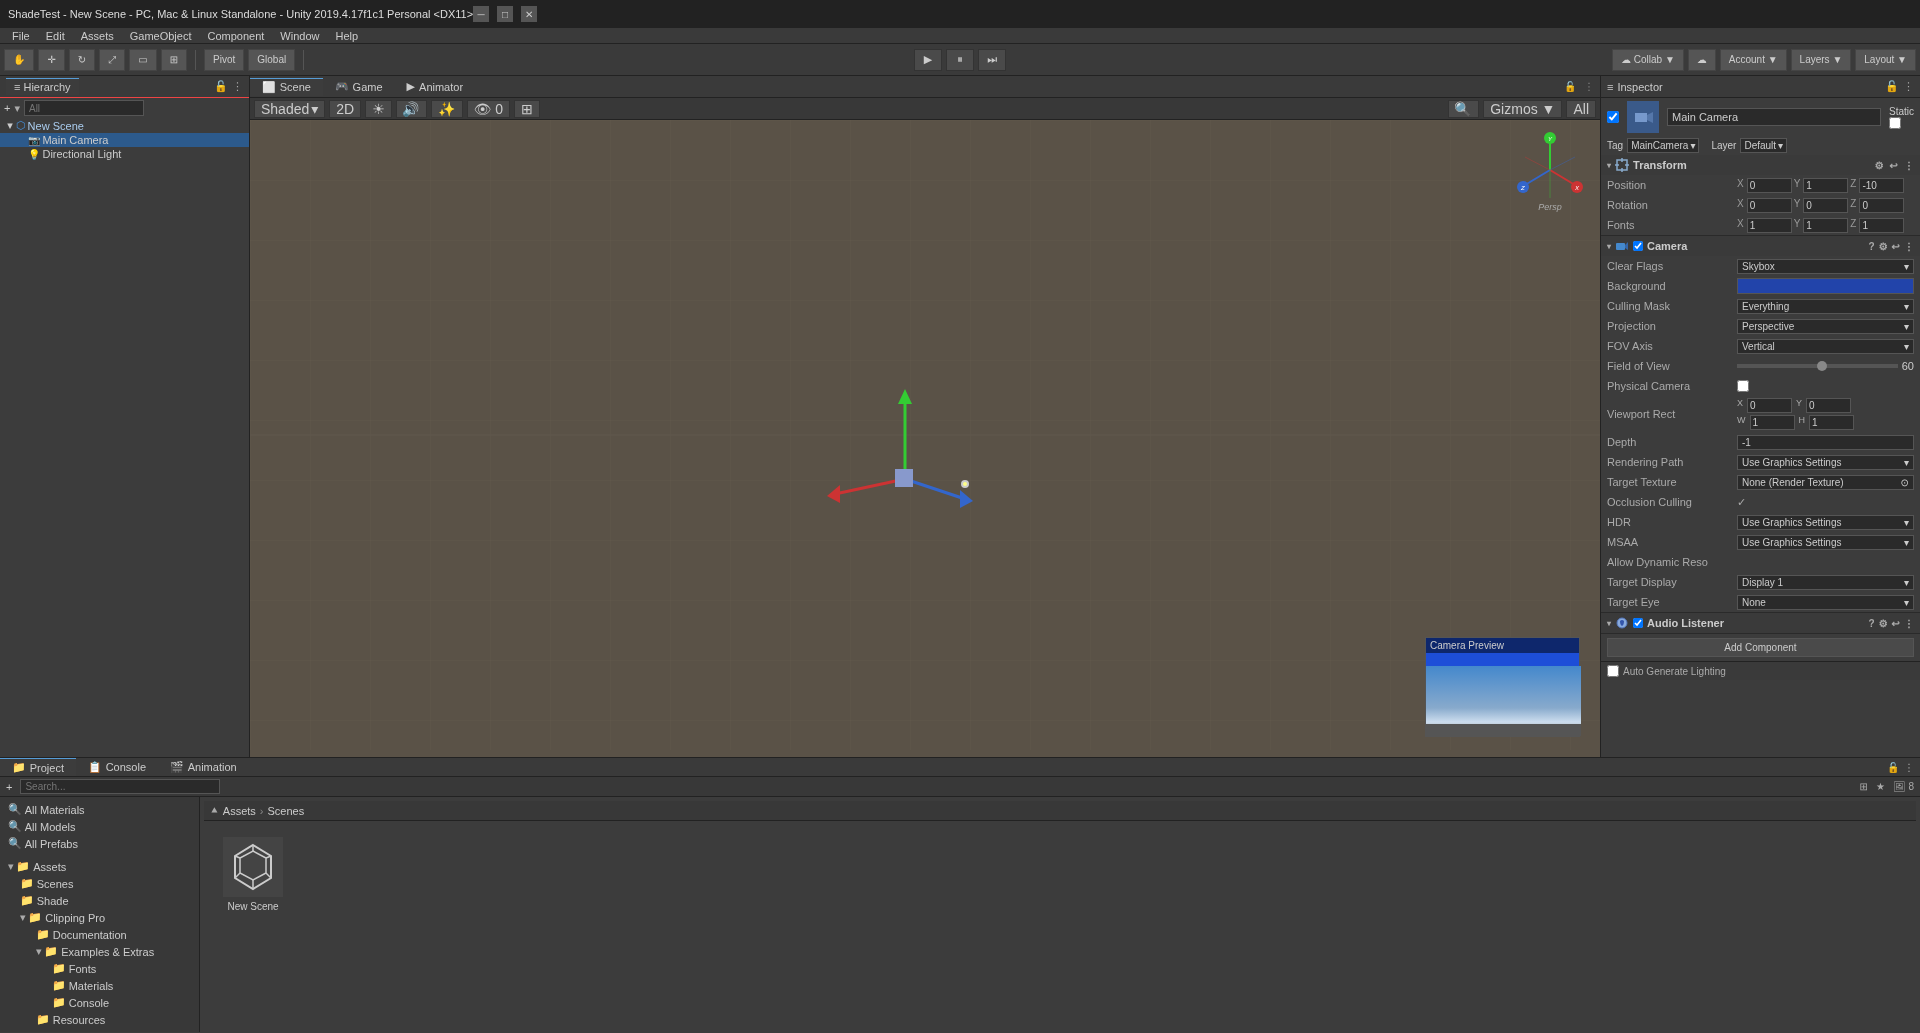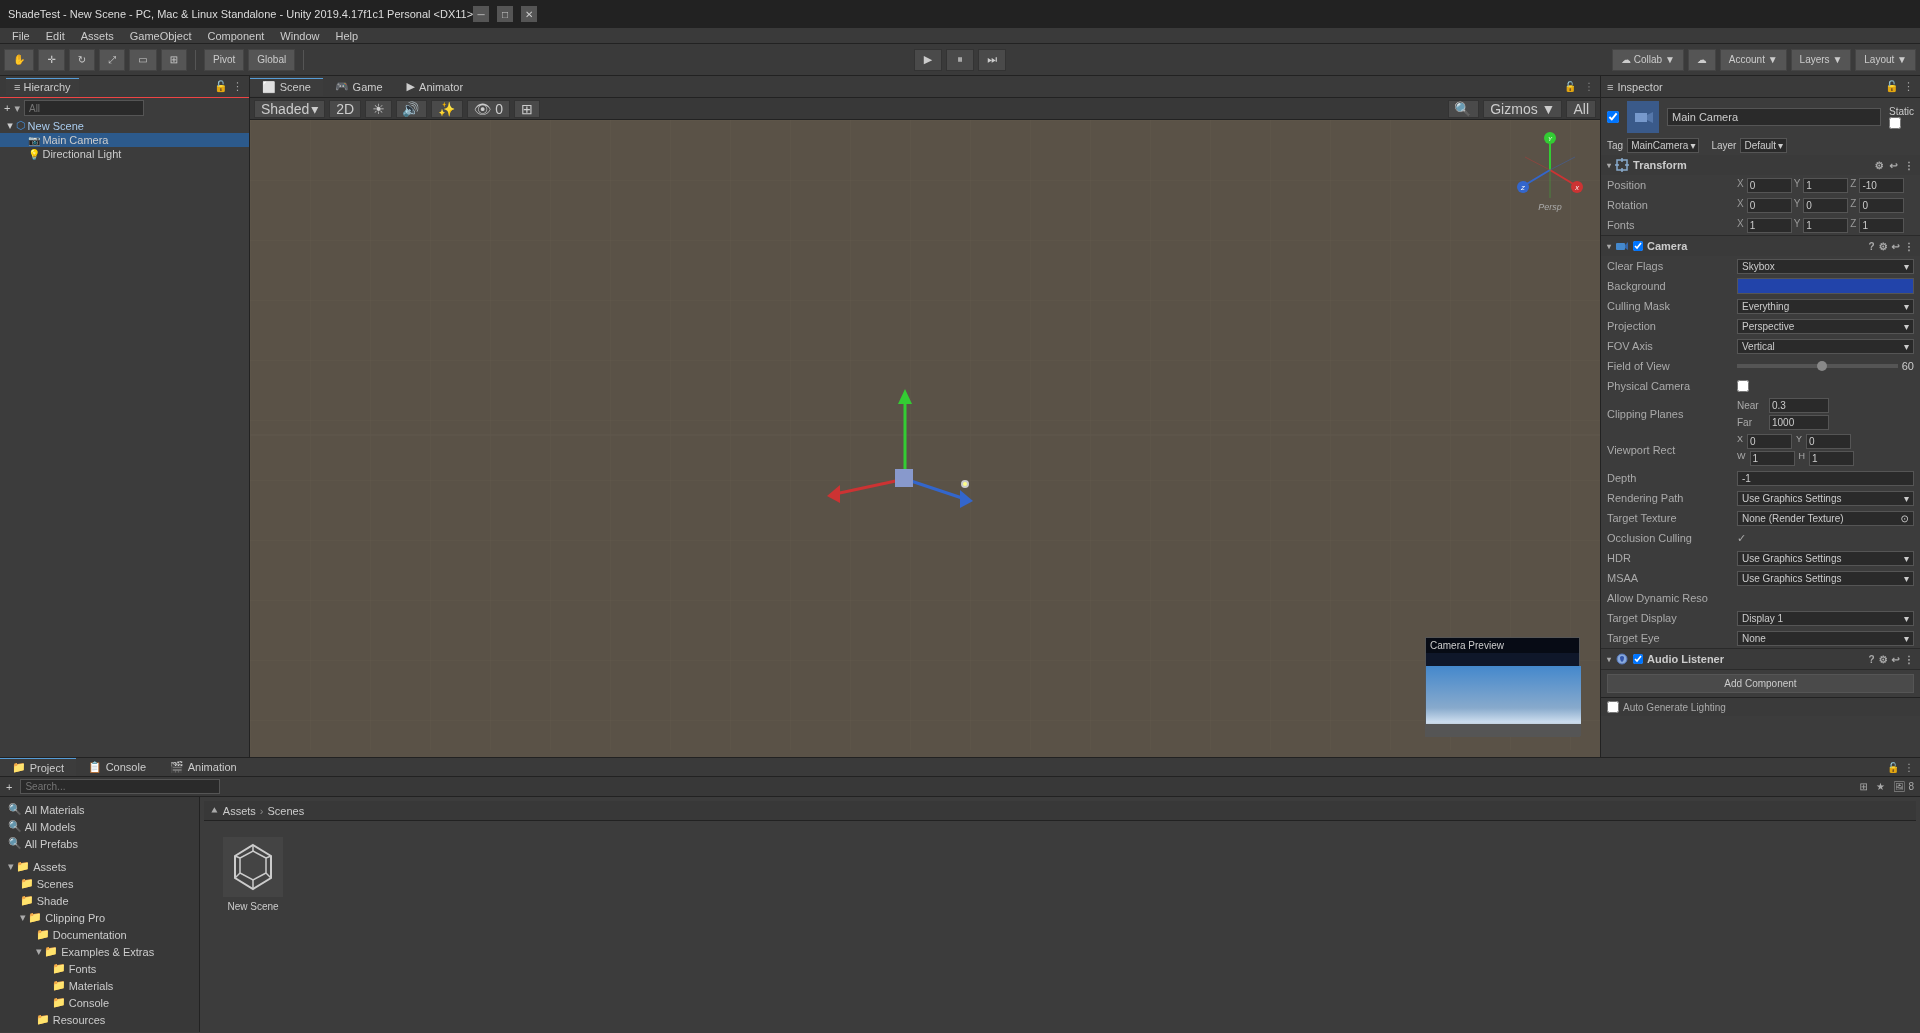--- a/index.html
+++ b/index.html
@@ -36,21 +36,21 @@
     .expand-arrow { width: 12px; display: inline-block; text-align: center; }
 
     
     #center-area { flex: 1; display: flex; flex-direction: column; }
     #scene-tabs { background: #3a3a3a; display: flex; align-items: center; height: 22px; border-bottom: 1px solid #222; }
     .scene-tab { padding: 2px 12px; cursor: pointer; font-size: 11px; color: #ccc; display: flex; align-items: center; gap: 4px; }
     .scene-tab.active { background: #3c3c3c; border-top: 1px solid #569cd6; }
     #scene-toolbar { background: #383838; display: flex; align-items: center; height: 22px; padding: 0 4px; gap: 4px; border-bottom: 1px solid #222; }
     .scene-toolbar-btn { background: #4a4a4a; border: 1px solid #333; color: #ccc; padding: 1px 6px; cursor: pointer; font-size: 14px; height: 18px; display: flex; align-items: center; gap: 2px; }
     #scene-viewport { flex: 1; background: #5a5247; position: relative; overflow: hidden; }
-    #camera-preview { position: absolute; bottom: 20px; right: 20px; width: 155px; height: 100px; background: #0f172a; border: 1px solid #555; }
+    #camera-preview { position: absolute; bottom: 20px; right: 20px; width: 155px; height: 100px; background: #1d4ed8; border: 1px solid #555; }
     #camera-preview-label { background: rgba(0,0,0,0.5); color: #ccc; font-size: 10px; padding: 2px 4px; position: absolute; top: 0; left: 0; right: 0; }
     #camera-preview-img { position: absolute; bottom: 0; left: 0; right: 0; height: 70px; }
 
     
     #inspector { width: 320px; min-width: 280px; background: #3c3c3c; border-left: 1px solid #222; display: flex; flex-direction: column; overflow-y: auto; }
     #inspector .panel-header { background: #3a3a3a; padding: 2px 6px; display: flex; align-items: center; justify-content: space-between; height: 22px; border-bottom: 1px solid #222; }
     .inspector-section { border-bottom: 1px solid #2a2a2a; }
     .inspector-section-header { background: #3a3a3a; padding: 3px 6px; display: flex; align-items: center; gap: 4px; cursor: pointer; font-size: 11px; font-weight: bold; }
     .inspector-row { display: flex; align-items: center; padding: 2px 6px; min-height: 20px; }
     .inspector-label { color: #aaa; flex: 0 0 130px; font-size: 11px; }
@@ -445,33 +445,20 @@
               <div class="slider-thumb" style="left: 50%;"></div>
             </div>
             <span>60</span>
           </div>
         </div>
         <div class="inspector-row">
           <span class="inspector-label">Physical Camera</span>
           <input type="checkbox" class="inspector-checkbox" style="">
         </div>
         <div class="inspector-row">
-          <span class="inspector-label">Clipping Planes</span>
-          <div class="inspector-value" style="display:flex; flex-direction:column; gap:2px;">
-            <div style="display:flex; align-items:center; gap:4px;">
-              <span style="color:#aaa; font-size:10px; width:28px;">Near</span>
-              <input class="xyz-input" style="width: 60px;" value="0.3">
-            </div>
-            <div style="display:flex; align-items:center; gap:4px;">
-              <span style="color:#aaa; font-size:10px; width:28px;">Far</span>
-              <input class="xyz-input" style="width: 60px;" value="1000">
-            </div>
-          </div>
-        </div>
-        <div class="inspector-row">
           <span class="inspector-label">Viewport Rect</span>
           <div style="display:flex; flex-direction:column; gap:2px; flex:1;">
             <div style="display:flex; gap:4px;">
               <span style="color:#aaa; font-size:9px;">X</span>
               <input class="xyz-input" value="0" style="">
               <span style="color:#aaa; font-size:9px;">Y</span>
               <input class="xyz-input" value="0" style="">
             </div>
             <div style="display:flex; gap:4px;">
               <span style="color:#aaa; font-size:9px;">W</span>

